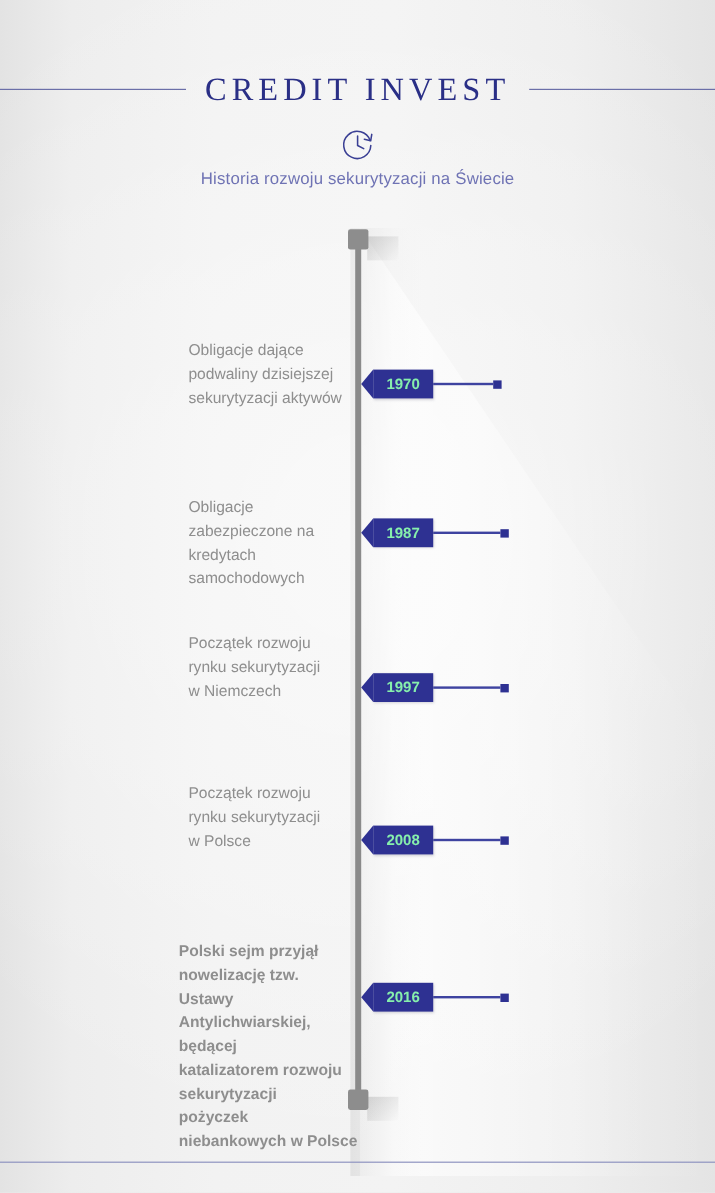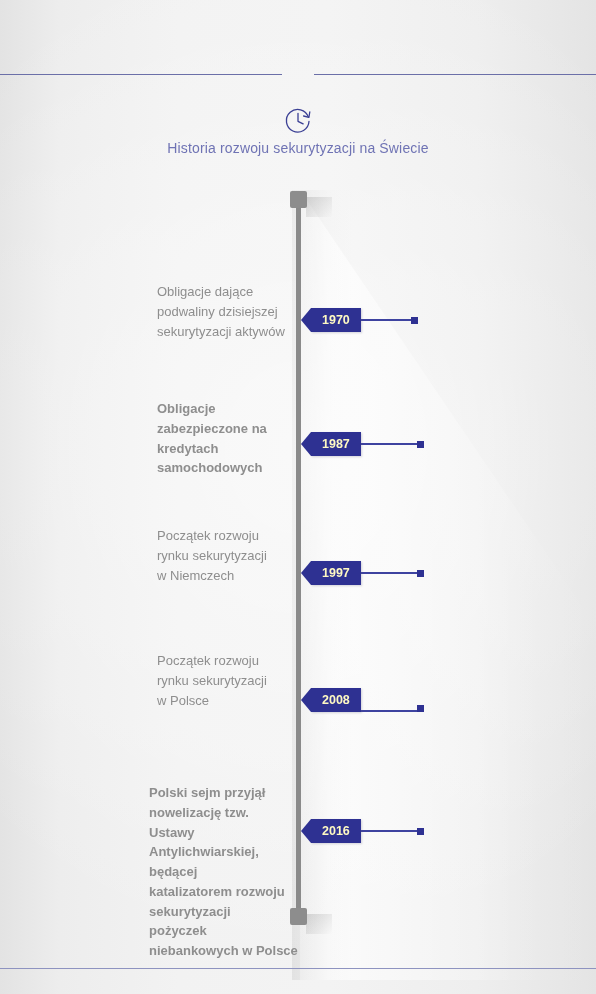--- a/index.html
+++ b/index.html
@@ -162,21 +162,21 @@
   }
   .conn {
     height: 2px;
     background: #3e43a0;
     flex: 0 0 auto;
   }
 
   .badge {
     position: relative;
     background: #2e3192;
-    color: #fef9c3;
+    color: #86efac;
     font-size: 12.5px;
     font-weight: 700;
     height: 24px;
     line-height: 24px;
     padding: 0 11px;
     white-space: nowrap;
     text-align: center;
     flex: 0 0 auto;
     box-shadow: 1px 1px 2px rgba(90,90,120,0.25);
   }
@@ -220,20 +220,21 @@
 <body>
 
 <div id="page">
 
   <div class="streak"></div>
   <div class="streak2"></div>
   <div class="vig"></div>
 
   <div class="header">
     <div class="hrule left"></div>
+    <div class="wordmark">CREDIT INVEST</div>
     <div class="hrule right"></div>
   </div>
 
   <div class="clock-icon">
     <svg viewBox="0 0 34 34" width="34" height="34" fill="none" stroke="#3a3f94" stroke-width="1.3" stroke-linecap="round" stroke-linejoin="round">
       <path d="M27.4 13.1 A11.3 11.3 0 1 0 28 17.3"></path>
       <polyline points="22.6,12.0 27.9,13.3 28.8,8.0"></polyline>
       <polyline points="17.0,9.3 17.0,17.3 22.1,19.9"></polyline>
     </svg>
   </div>
@@ -253,21 +254,21 @@
 sekurytyzacji aktywów</div>
       </div>
       <div class="entry right">
         <div class="badge-row" style="top: 308px;">
           <div class="badge">1970</div>
           <div class="conn" style="width: 50px;"></div>
           <div class="dot"></div>
         </div>
       </div>
       <div class="entry left">
-        <div class="desc" style="top: 399px; left: 157px; width: 150px; font-weight: bold;">Obligacje
+        <div class="desc" style="top: 413px; left: 157px; width: 150px;">Obligacje
 zabezpieczone na
 kredytach samochodowych</div>
       </div>
       <div class="entry right">
         <div class="badge-row" style="top: 432px;">
           <div class="badge">1987</div>
           <div class="conn" style="width: 56px;"></div>
           <div class="dot"></div>
         </div>
       </div>
@@ -282,21 +283,21 @@
           <div class="conn" style="width: 56px;"></div>
           <div class="dot"></div>
         </div>
       </div>
       <div class="entry left">
         <div class="desc" style="top: 651px; left: 157px; width: 150px;">Początek rozwoju
 rynku sekurytyzacji
 w Polsce</div>
       </div>
       <div class="entry right">
-        <div class="badge-row" style="top: 688px; align-items: flex-end;">
+        <div class="badge-row" style="top: 688px;">
           <div class="badge">2008</div>
           <div class="conn" style="width: 56px;"></div>
           <div class="dot"></div>
         </div>
       </div>
       <div class="entry left">
         <div class="desc" style="top: 783px; left: 149px; width: 150px; font-weight: bold;">Polski sejm przyjął nowelizację tzw.
 Ustawy Antylichwiarskiej, będącej
 katalizatorem rozwoju sekurytyzacji
 pożyczek niebankowych w Polsce</div>

